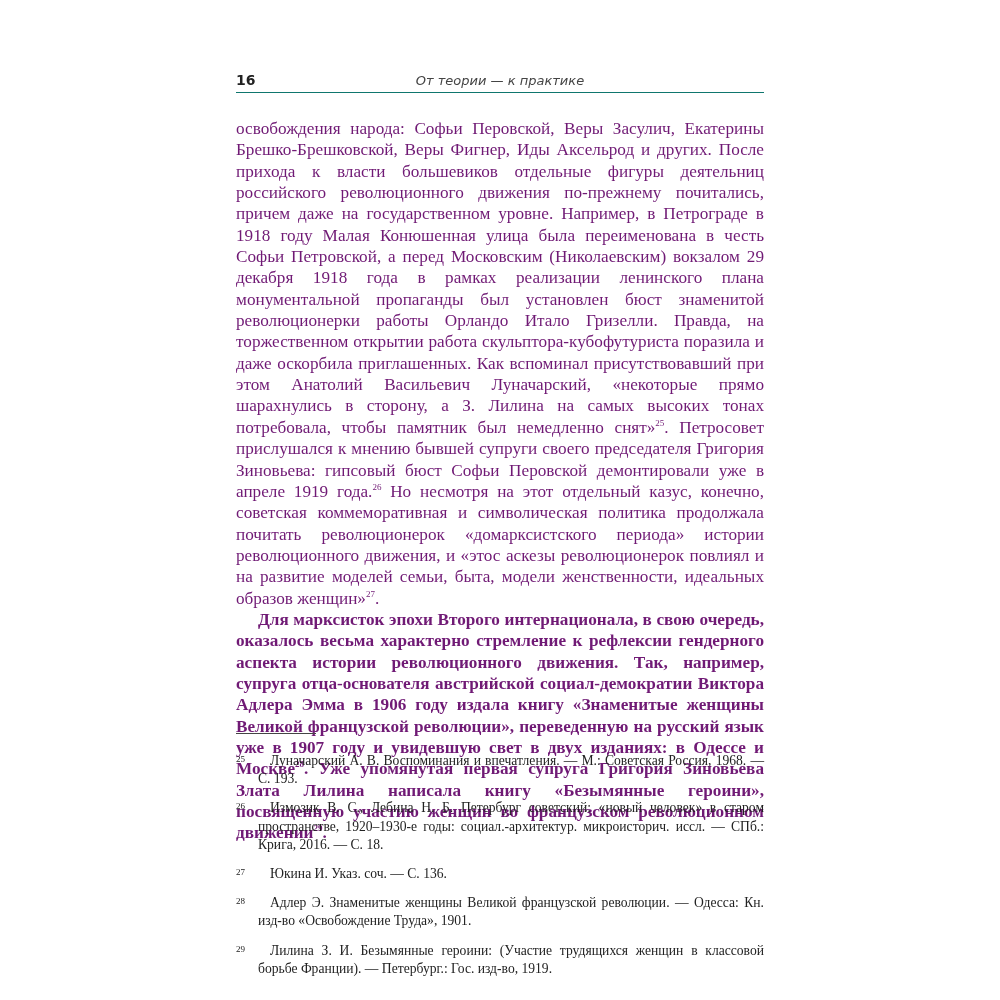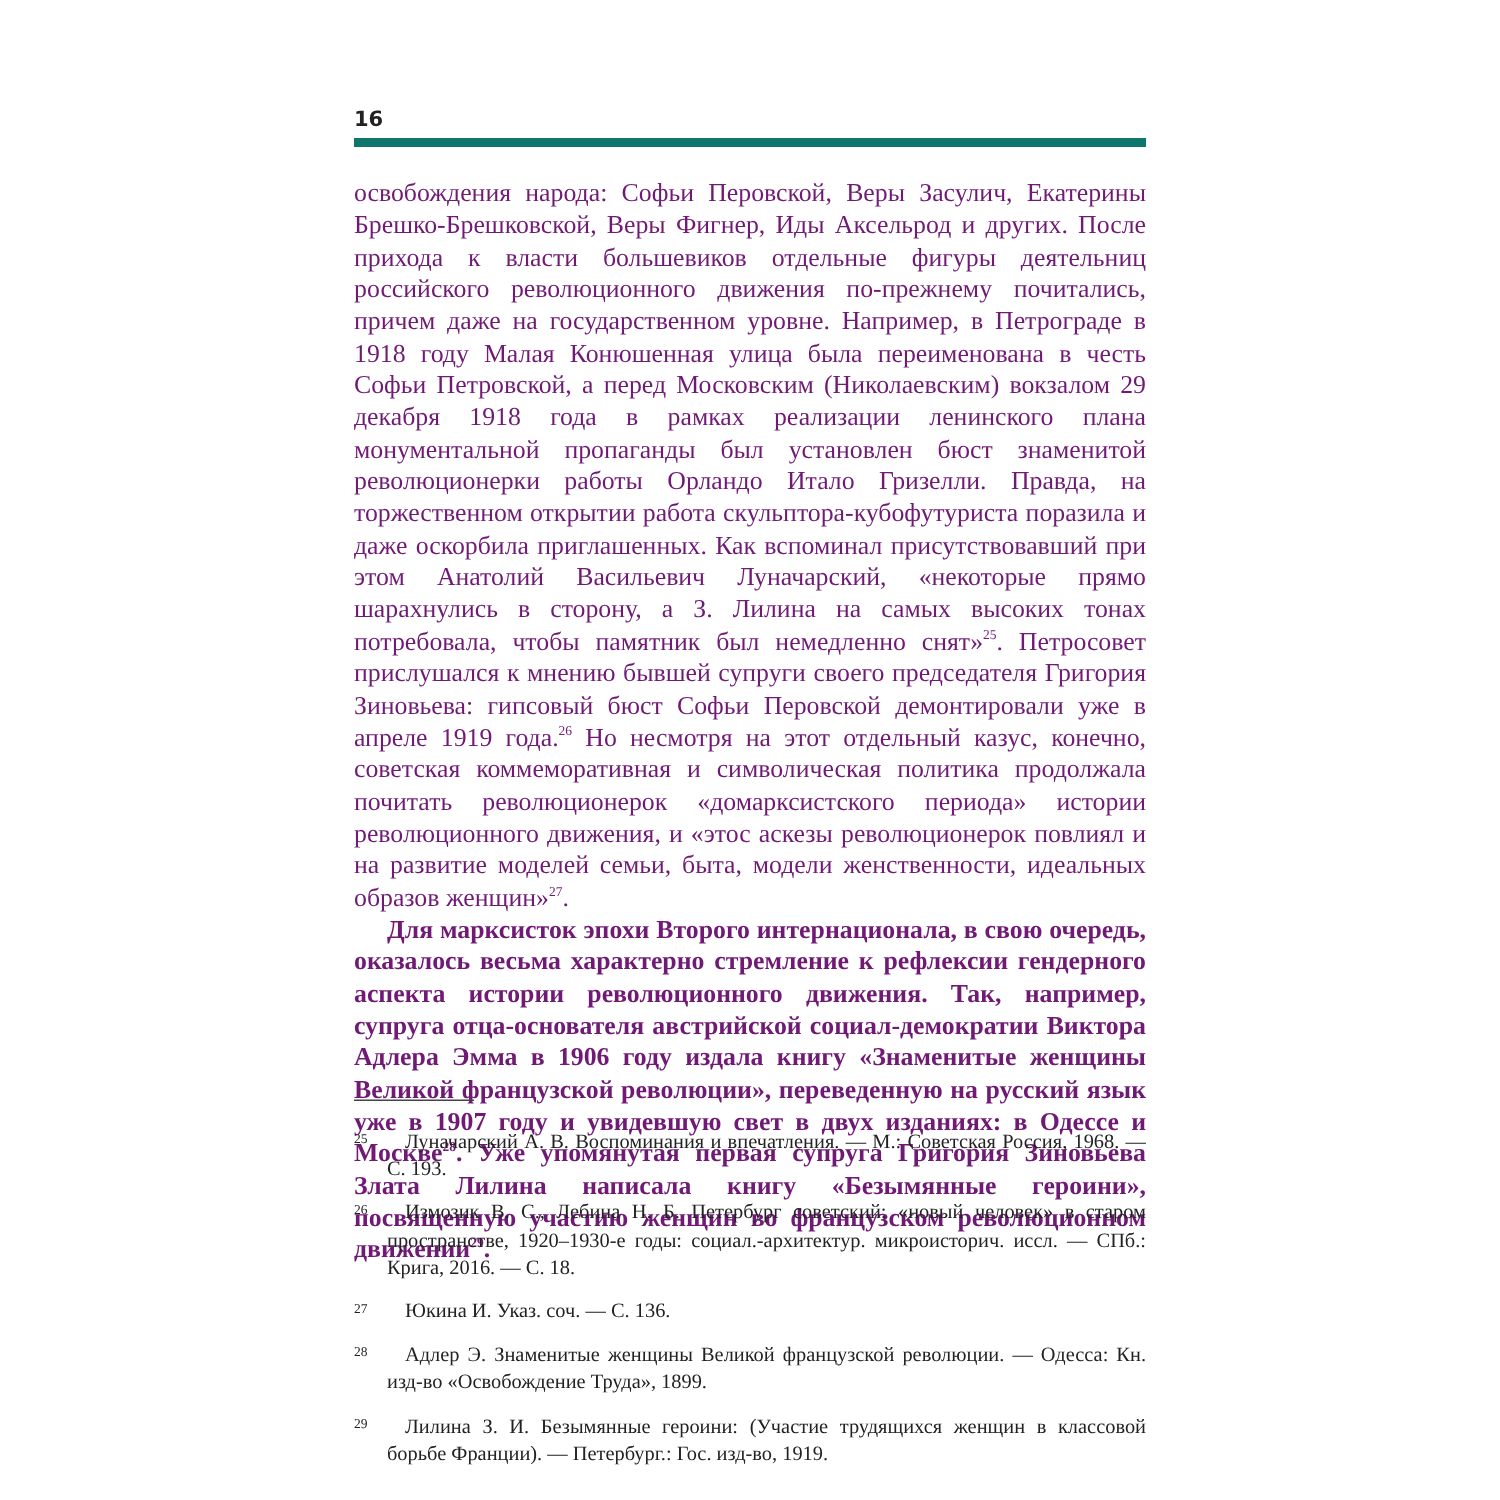--- a/index.html
+++ b/index.html
@@ -1,36 +1,37 @@
 <!DOCTYPE html>
 <html><head>
 <meta charset="utf-8">
 <style>
   html, body { margin:0; padding:0; background:#ffffff; }
   body { width:1000px; height:1000px; position:relative; overflow:hidden; }
   .page { position:absolute; left:236px; top:0; width:528px; }
-  .running-head { position:absolute; top:72px; left:0; width:528px; height:20px; border-bottom:6px solid #0f766e; }
+  .running-head { position:absolute; top:72px; left:0; width:528px; height:20px; border-bottom:1px solid #0f766e; }
   .page-number { position:absolute; left:0; top:0; font-family:"DejaVu Sans", sans-serif; font-weight:bold; font-size:14px; color:#222; }
   .head-title { position:absolute; left:0; right:0; top:1px; text-align:center; font-family:"DejaVu Sans", sans-serif; font-style:italic; font-size:13px; color:#444; }
   .body-text { position:absolute; top:118px; left:0; width:528px; font-family:"Liberation Serif", serif; font-size:17.2px; line-height:21.35px; color:#701a75; text-align:justify; }
   .body-text p { margin:0; }
   .body-text p.indent { text-indent:22px;font-weight:bold; }
   sup { font-size:9px; line-height:0; vertical-align:super; }
   .fn-rule { position:absolute; top:733px; left:0; width:80px; height:1px; background:#444; }
   .footnotes { position:absolute; top:741px; left:0; width:528px; font-family:"Liberation Serif", serif; font-size:13.6px; line-height:18.2px; color:#222; text-align:justify; }
   .fn { position:relative; padding-left:22px; margin-bottom:4px; }
   .fn-num { position:absolute; left:0; top:-2px; font-size:9px; }
   .fn-text { display:block; text-indent:12px;margin-top:11px; }
 </style>
 </head>
 <body>
 
 <div class="page">
   <div class="running-head">
     <span class="page-number">16</span>
+    <span class="head-title">От теории — к практике</span>
   </div>
 
   <div class="body-text">
     <p><span>освобождения народа: Софьи Перовской, Веры Засулич, Екатерины Брешко-Брешковской, Веры Фигнер, Иды Аксельрод и других. После прихода к власти большевиков отдельные фигуры деятельниц российского революционного движения по-прежнему почитались, причем даже на государственном уровне. Например, в Петрограде в 1918 году Малая Конюшенная улица была переименована в честь Софьи Петровской, а перед Московским (Николаевским) вокзалом 29 декабря 1918 года в рамках реализации ленинского плана монументальной пропаганды был установлен бюст знаменитой революционерки работы Орландо Итало Гризелли. Правда, на торжественном открытии работа скульптора-кубофутуриста поразила и даже оскорбила приглашенных. Как вспоминал присутствовавший при этом Анатолий Васильевич Луначарский, «некоторые прямо шарахнулись в сторону, а З. Лилина на самых высоких тонах потребовала, чтобы памятник был немедленно снят»</span><sup>25</sup><span>. Петросовет прислушался к мнению бывшей супруги своего председателя Григория Зиновьева: гипсовый бюст Софьи Перовской демонтировали уже в апреле 1919 года.</span><sup>26</sup><span> Но несмотря на этот отдельный казус, конечно, советская коммеморативная и символическая политика продолжала почитать революционерок «домарксистского периода» истории революционного движения, и «этос аскезы революционерок повлиял и на развитие моделей семьи, быта, модели женственности, идеальных образов женщин»</span><sup>27</sup><span>.</span></p>
     <p class="indent"><span>Для марксисток эпохи Второго интернационала, в свою очередь, оказалось весьма характерно стремление к рефлексии гендерного аспекта истории революционного движения. Так, например, супруга отца-основателя австрийской социал-демократии Виктора Адлера Эмма в 1906 году издала книгу «Знаменитые женщины Великой французской революции», переведенную на русский язык уже в 1907 году и увидевшую свет в двух изданиях: в Одессе и Москве</span><sup>28</sup><span>. Уже упомянутая первая супруга Григория Зиновьева Злата Лилина написала книгу «Безымянные героини», посвященную участию женщин во французском революционном движении</span><sup>29</sup><span>.</span></p>
   </div>
 
   <div class="fn-rule"></div>
 
   <div class="footnotes">
@@ -41,20 +42,20 @@
     <div class="fn">
       <span class="fn-num">26</span>
       <span class="fn-text">Измозик В. С., Лебина Н. Б. Петербург советский: «новый человек» в старом пространстве, 1920–1930-е годы: социал.-архитектур. микроисторич. иссл. — СПб.: Крига, 2016. — С. 18.</span>
     </div>
     <div class="fn">
       <span class="fn-num">27</span>
       <span class="fn-text">Юкина И. Указ. соч. — С. 136.</span>
     </div>
     <div class="fn">
       <span class="fn-num">28</span>
-      <span class="fn-text">Адлер Э. Знаменитые женщины Великой французской революции. — Одесса: Кн. изд-во «Освобождение Труда», 1899.</span>
+      <span class="fn-text">Адлер Э. Знаменитые женщины Великой французской революции. — Одесса: Кн. изд-во «Освобождение Труда», 1901.</span>
     </div>
     <div class="fn">
       <span class="fn-num">29</span>
       <span class="fn-text">Лилина З. И. Безымянные героини: (Участие трудящихся женщин в классовой борьбе Франции). — Петербург.: Гос. изд-во, 1919.</span>
     </div>
   </div>
 </div>
 
 </body></html>

